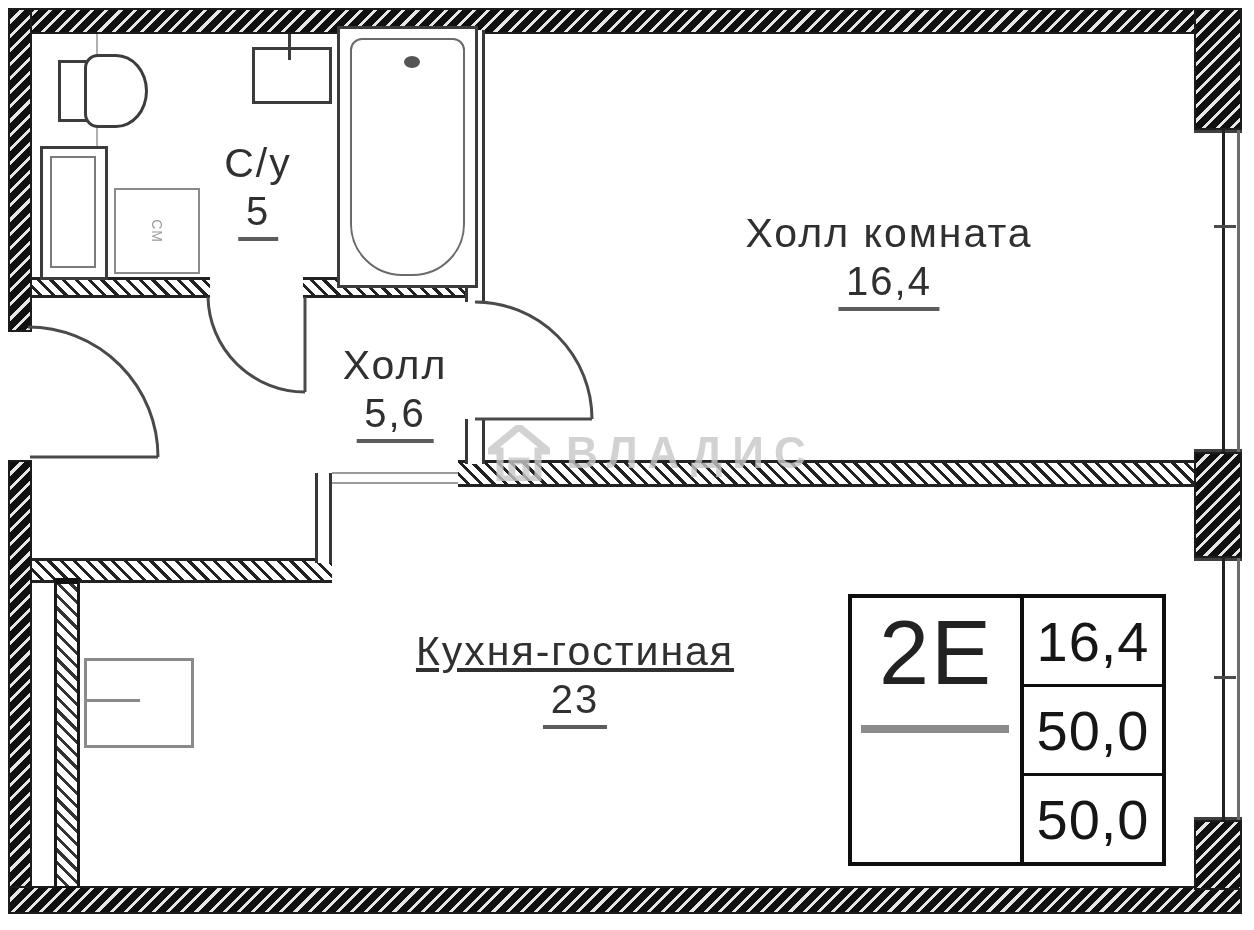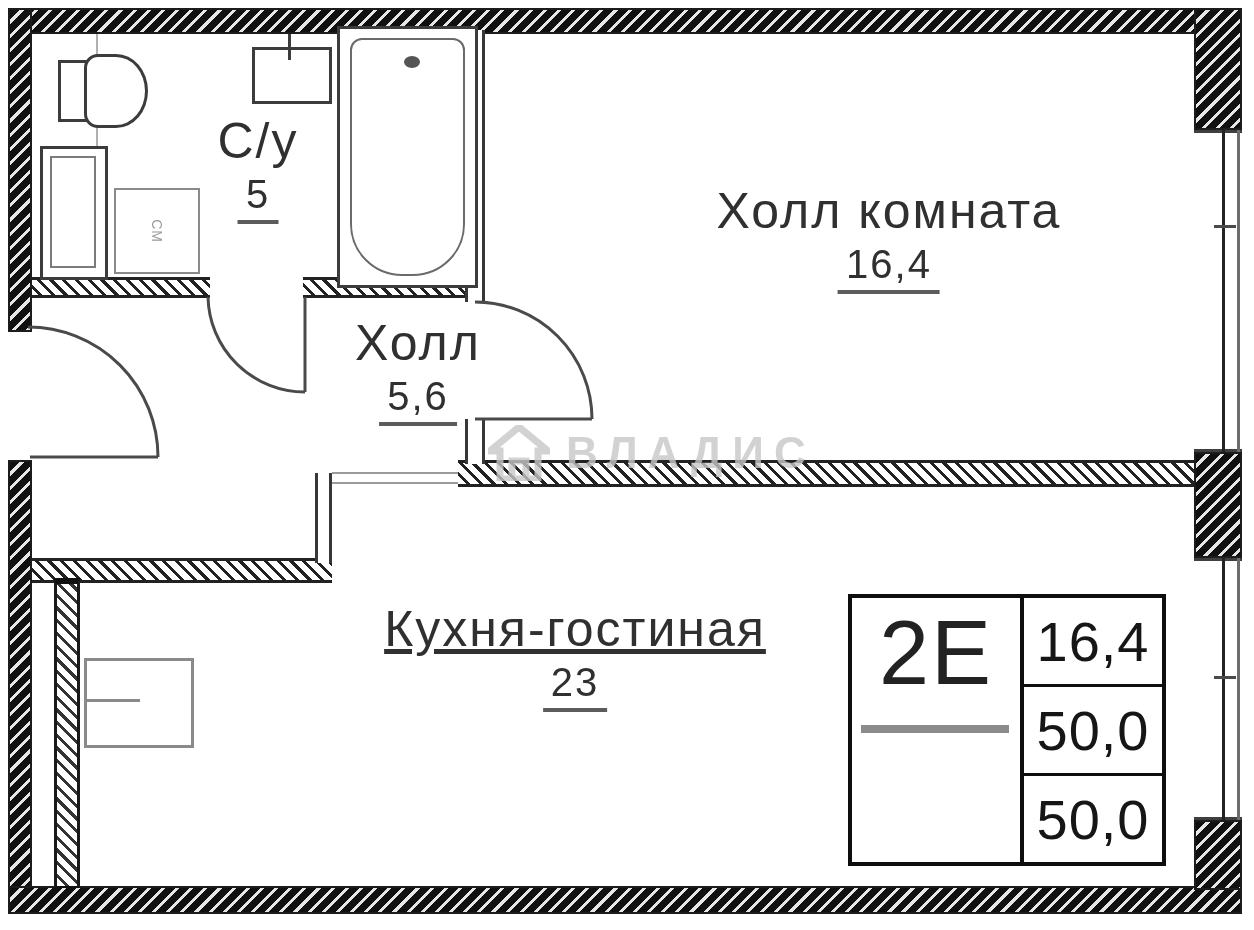--- a/index.html
+++ b/index.html
@@ -32,21 +32,21 @@
   .window .cap{position:absolute;left:0;width:100%;height:3px;background:#3f3f3f;}
   .window .edge{position:absolute;top:0;height:100%;width:3px;background:#6d6d6d;}
   .window .glass{position:absolute;top:0;height:100%;width:3px;background:#232323;}
   .window .mullion{position:absolute;height:3px;width:22px;background:#4a4a4a;}
   
   .fix{border:3px solid #3c3c3c;background:#fff;}
   .fix-light{border:2px solid #8a8a8a;background:#fff;}
   
   .room-label{position:absolute;transform:translateX(-50%);color:#303030;
     text-align:center;white-space:nowrap;letter-spacing:2px;}
-  .room-name{font-size:50px;}
+  .room-name{font-size:41px;margin-top:28px;}
   .room-area{display:inline-block;font-size:40px;border-bottom:4px solid #5c5c5c;
     padding:0 8px 3px 8px;margin-top:2px;}
   
   .stamp{background:#fff;border:4px solid #0e0e0e;display:flex;}
   .stamp-left{width:168px;position:relative;}
   .stamp-type{position:absolute;top:4px;left:50%;transform:translateX(-50%);
     font-size:90px;color:#222;letter-spacing:2px;}
   .stamp-underline{position:absolute;top:127px;left:9px;width:148px;height:8px;background:#8b8b8b;}
   .stamp-right{flex:1;border-left:4px solid #0e0e0e;display:flex;flex-direction:column;}
   .stamp-cell{flex:1;display:flex;align-items:center;justify-content:center;
@@ -131,21 +131,21 @@
   <div class="abs" style="left:84px;top:699px;width:56px;height:3px;background:#8a8a8a;"></div>
 
   <div class="room-label" style="left:258px;top:112px;">
     <div class="room-name">С/у</div>
     <div><span class="room-area">5</span></div>
   </div>
   <div class="room-label" style="left:889px;top:182px;">
     <div class="room-name">Холл комната</div>
     <div><span class="room-area">16,4</span></div>
   </div>
-  <div class="room-label" style="left:418px;top:314px;">
+  <div class="room-label" style="left:395px;top:314px;">
     <div class="room-name">Холл</div>
     <div><span class="room-area">5,6</span></div>
   </div>
   <div class="room-label" style="left:575px;top:600px;text-decoration:underline;">
     <div class="room-name">Кухня-гостиная</div>
     <div><span class="room-area">23</span></div>
   </div>
 
   <div class="abs stamp" style="left:848px;top:594px;width:318px;height:272px;">
     <div class="stamp-left">

